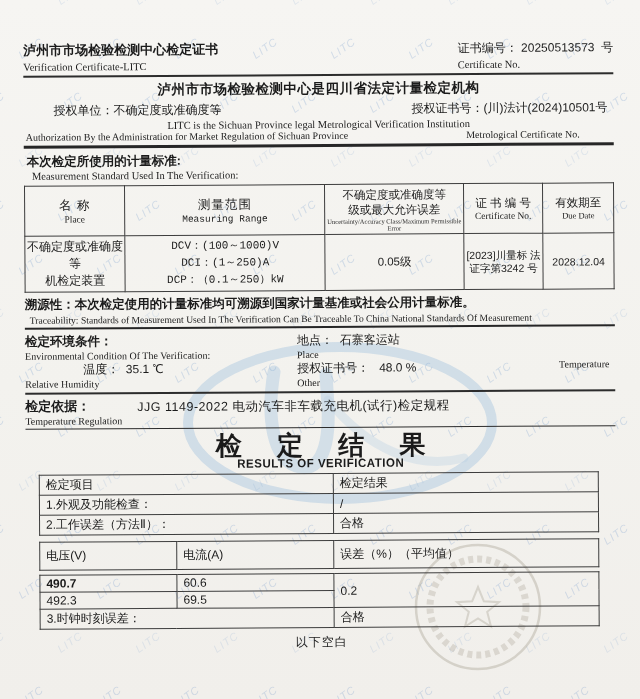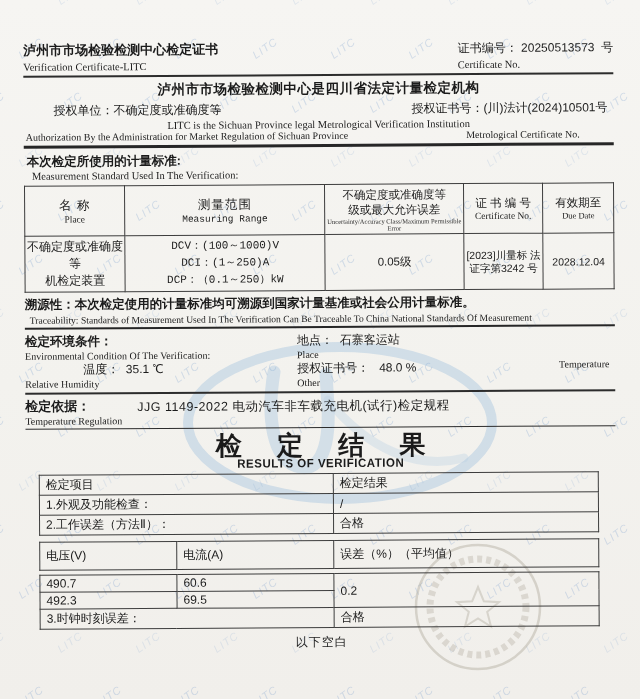--- a/index.html
+++ b/index.html
@@ -75,21 +75,21 @@
   .res-title-en { text-align:center; font-size:11.5px; font-weight:bold; letter-spacing:.5px; margin-top:-3px; transform:scaleY(1.05); }
 
   .res-wrap { width:560px; margin-left:13px; margin-top:4px; }
   .res-wrap table { width:100%; }
   .res-wrap td { border:1.2px solid #3d3d3d; font-size:12px; padding:1px 6px; vertical-align:middle; }
   .tA td { height:19px; }
   .tA .cL { width:52.6%; } .tA .cR { width:47.4%; }
   .tB td { height:28px; }
   .tB .c1 { width:24.5%; } .tB .c2 { width:28.1%; } .tB .c3 { width:47.4%; }
   .tC td { height:16px; }
-  .tC .c1 { width:24.5%; } .tC .c2 { width:28.1%; } .tC .c3 { width:47.4%; }
+  .tC .c1 { width:24.5%;font-weight:bold; } .tC .c2 { width:28.1%; } .tC .c3 { width:47.4%; }
   .gap6 { height:6px; } .gap4 { height:4px; }
   .blank-note { text-align:center; font-size:12px; margin-top:6px; letter-spacing:1px; }
 </style>
 </head>
 <body>
 
 <div class="page">
 
   <div class="wm-layer">
       <span style="left: -22px; top: -12px; opacity: 0.55;">LITC</span>

